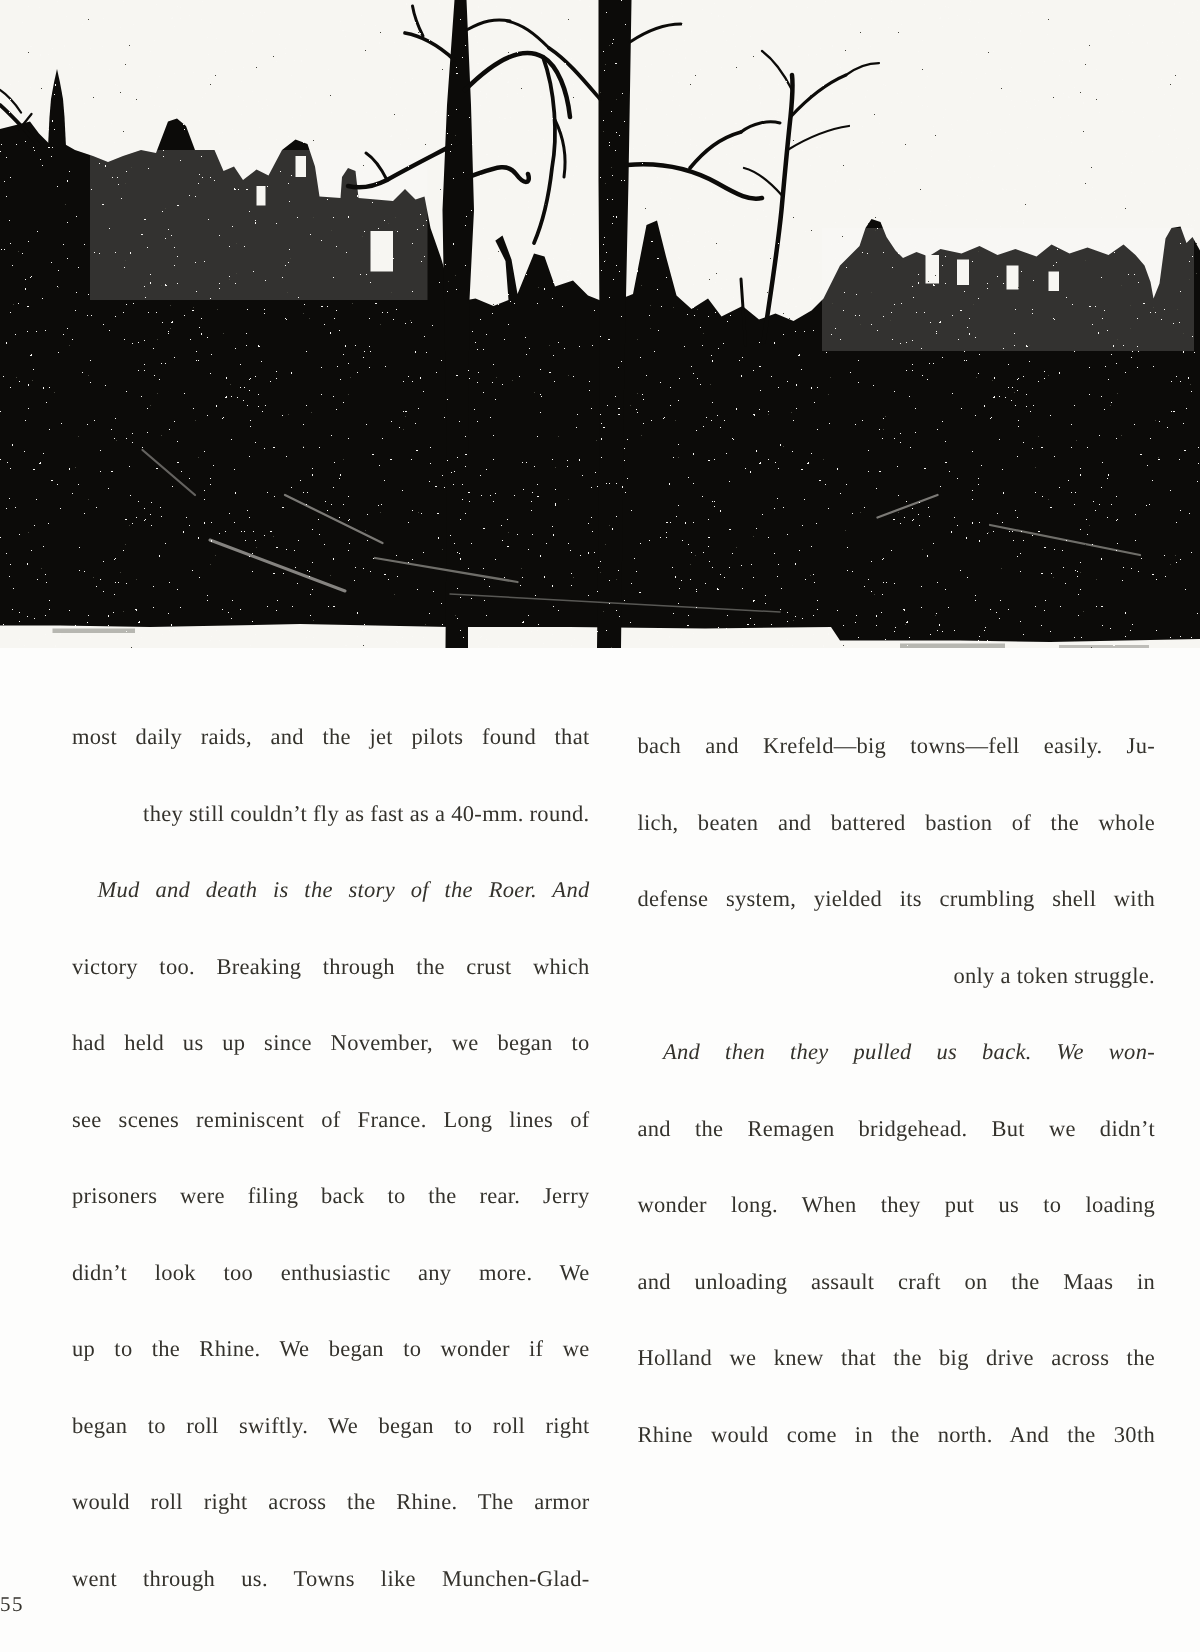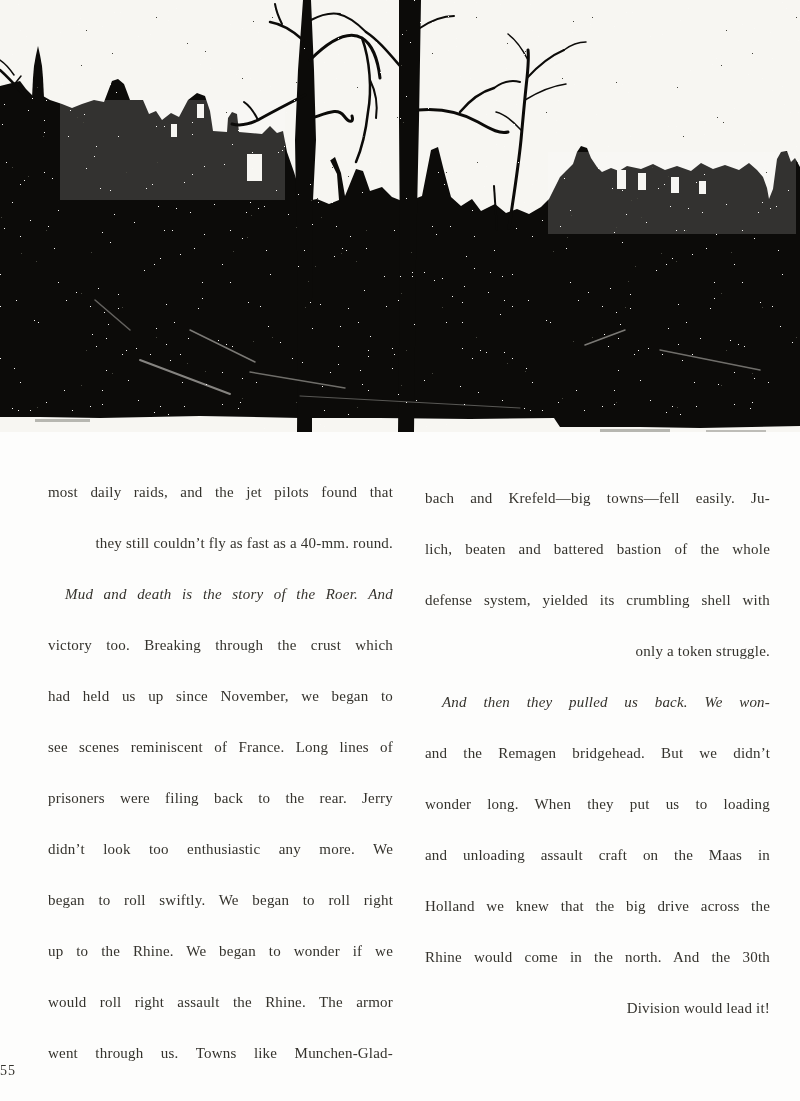--- a/index.html
+++ b/index.html
@@ -185,35 +185,34 @@
   <main class="text-area">
     <section class="col left">
         <div class="text-line fill">most daily raids, and the jet pilots found that</div>
         <div class="text-line">they still couldn’t fly as fast as a 40-mm. round.</div>
         <div class="text-line fill indent">Mud and death is the story of the Roer.  And</div>
         <div class="text-line fill">victory too.  Breaking through the crust which</div>
         <div class="text-line fill">had held us up since November, we began to</div>
         <div class="text-line fill">see scenes reminiscent of France.  Long lines of</div>
         <div class="text-line fill">prisoners were filing back to the rear.  Jerry</div>
         <div class="text-line fill">didn’t look too enthusiastic any more.  We</div>
+        <div class="text-line fill">up to the Rhine.  We began to wonder if we</div>
         <div class="text-line fill">began to roll swiftly.  We began to roll right</div>
-        <div class="text-line fill">up to the Rhine.  We began to wonder if we</div>
-        <div class="text-line fill">would roll right assault the Rhine.  The armor</div>
+        <div class="text-line fill">would roll right across the Rhine.  The armor</div>
         <div class="text-line fill">went through us.  Towns like Munchen-Glad-</div>
       </section>
     <section class="col right">
         <div class="text-line fill">bach and Krefeld—big towns—fell easily.  Ju-</div>
         <div class="text-line fill">lich, beaten and battered bastion of the whole</div>
         <div class="text-line fill">defense system, yielded its crumbling shell with</div>
         <div class="text-line">only a token struggle.</div>
         <div class="text-line fill indent">And then they pulled us back.  We won-</div>
         <div class="text-line fill">and the Remagen bridgehead.  But we didn’t</div>
         <div class="text-line fill">wonder long.  When they put us to loading</div>
         <div class="text-line fill">and unloading assault craft on the Maas in</div>
         <div class="text-line fill">Holland we knew that the big drive across the</div>
         <div class="text-line fill">Rhine would come in the north.  And the 30th</div>
-        <div class="text-line">Division would lead it!</div>
       </section>
   </main>
 
   <div class="page-number">55</div>
 
 </div>
 
 </body></html>

